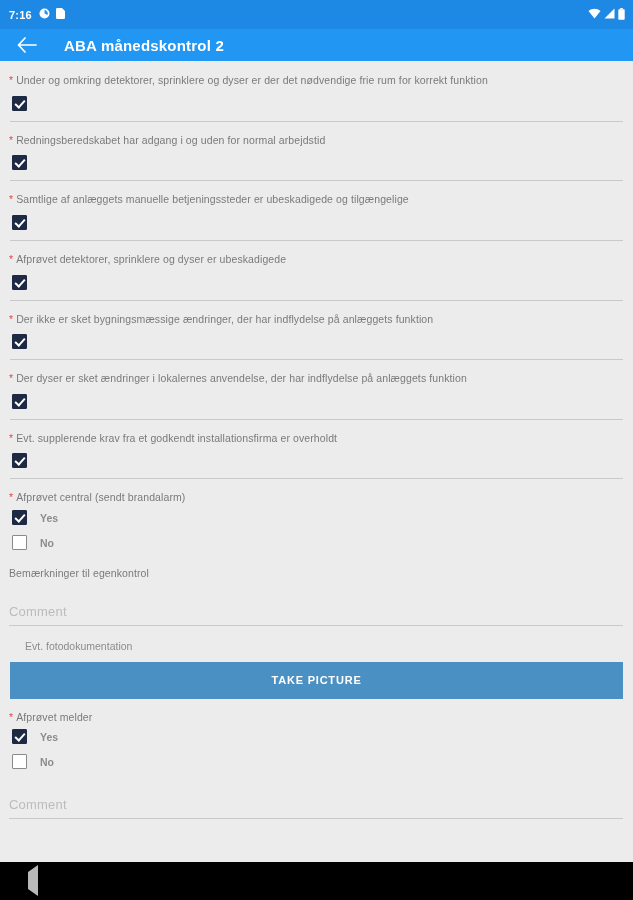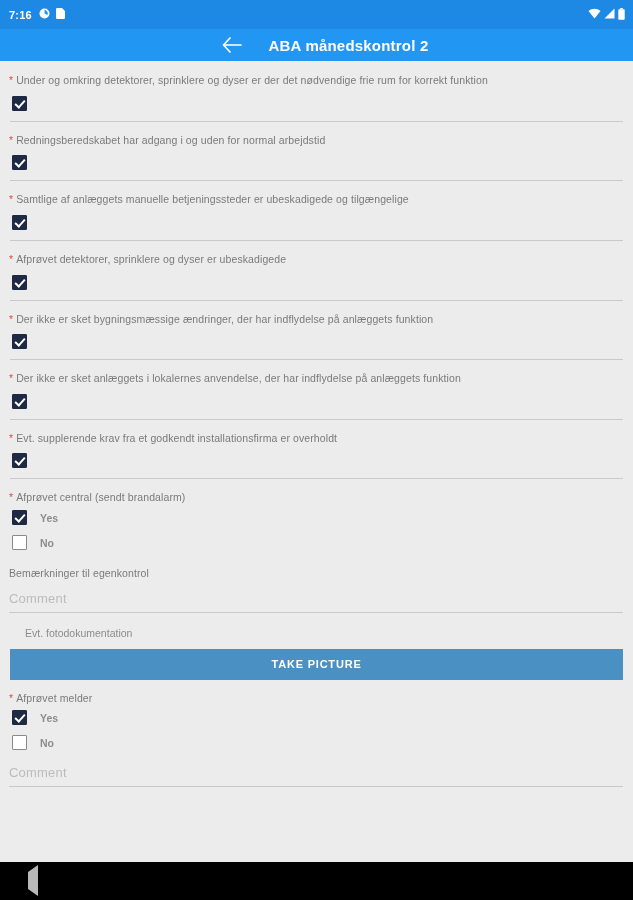--- a/index.html
+++ b/index.html
@@ -18,21 +18,21 @@
     font-size:11px; font-weight:bold; letter-spacing:.2px;
   }
   .statusbar .clock{ margin-right:7px; }
   .st-icons-left{ display:flex; align-items:center; gap:6px; }
   .st-icons-right{ margin-left:auto; display:flex; align-items:center; gap:3px; }
   .ic{ display:block; }
 
   
   .appbar{
     height:32px; background:#2196f3; color:#fff;
-    display:flex; align-items:center; padding-left:16px;justify-content:center;
+    display:flex; align-items:center; padding-left:16px;
   }
   .back-arrow{ width:22px; height:22px; display:flex; align-items:center; justify-content:center; cursor:pointer; }
   .appbar .title{
     margin-left:26px; font-size:15px; font-weight:bold; letter-spacing:.2px;
   }
 
   
   .content{
     position:absolute; top:62px; left:0; right:0; bottom:38px;
     background:#ececec; overflow:hidden;
@@ -57,30 +57,30 @@
     content:""; position:absolute; left:4px; top:1px;
     width:4px; height:8px; border:solid #fff; border-width:0 2px 2px 0;
     transform:rotate(42deg);
   }
   .cb-label{ font-size:10.5px; color:#8c8c8c; margin-left:13px; }
 
   .divider{ height:1px; background:#c9c9c9; margin:0 10px; }
 
   .textfield{ padding:10px 10px 0 9px; }
   .textfield .ph{
-    font-size:13px; color:#bcbcbc; padding-bottom:6px; letter-spacing:.2px;
+    font-size:13px; color:#bcbcbc; padding-bottom:6px; letter-spacing:.2px;margin-top:13px;
   }
   .textline{ height:1px; background:#c9c9c9; }
 
   .section-label{
     font-size:10.5px; color:#8c8c8c; padding:14px 10px 0 25px;
   }
 
   .btn-take{
-    margin:10px 10px 0 10px; height:31px; background:#4a90c2; color:#ffffff;
+    margin:10px 10px 0 10px; height:37px; background:#4a90c2; color:#ffffff;
     display:flex; align-items:center; justify-content:center;
     font-size:11px; font-weight:bold; letter-spacing:.8px; cursor:pointer;
   }
 
   
   .navbar{
     position:absolute; left:0; right:0; bottom:0; height:38px;
     background:#000; display:flex; align-items:center;
   }
   .nav-back{ position:absolute; left:28px; }
@@ -171,21 +171,21 @@
         <div class="divider"></div>
       </div>
       <div class="field">
         <div class="qlabel"><span class="req">*</span><span>Der ikke er sket bygningsmæssige ændringer, der har indflydelse på anlæggets funktion</span></div>
         <div class="cb-row">
           <span class="cb checked"></span>
         </div>
         <div class="divider"></div>
       </div>
       <div class="field">
-        <div class="qlabel"><span class="req">*</span><span>Der ikke er sket anlæggets i lokalernes anvendelse, der har indflydelse på anlæggets funktion</span></div>
+        <div class="qlabel"><span class="req">*</span><span>Der dyser er sket ændringer i lokalernes anvendelse, der har indflydelse på anlæggets funktion</span></div>
         <div class="cb-row">
           <span class="cb checked"></span>
         </div>
         <div class="divider"></div>
       </div>
       <div class="field">
         <div class="qlabel"><span class="req">*</span><span>Evt. supplerende krav fra et godkendt installationsfirma er overholdt</span></div>
         <div class="cb-row">
           <span class="cb checked"></span>
         </div>

